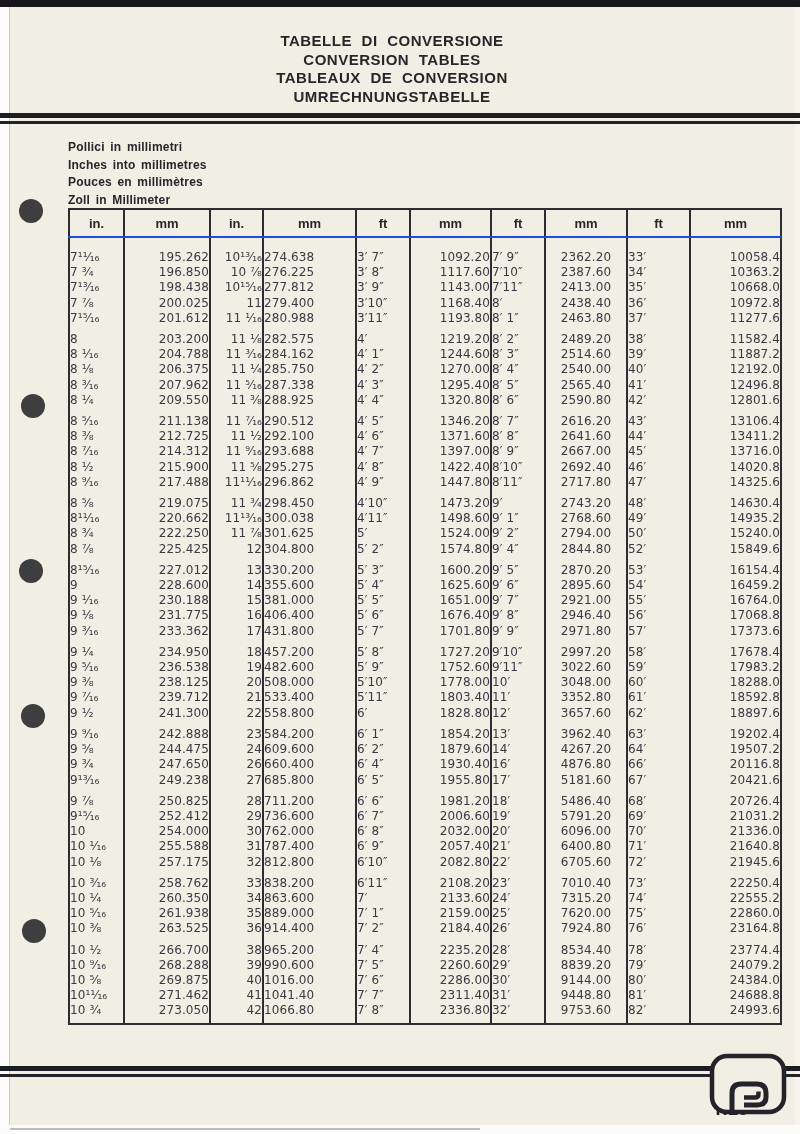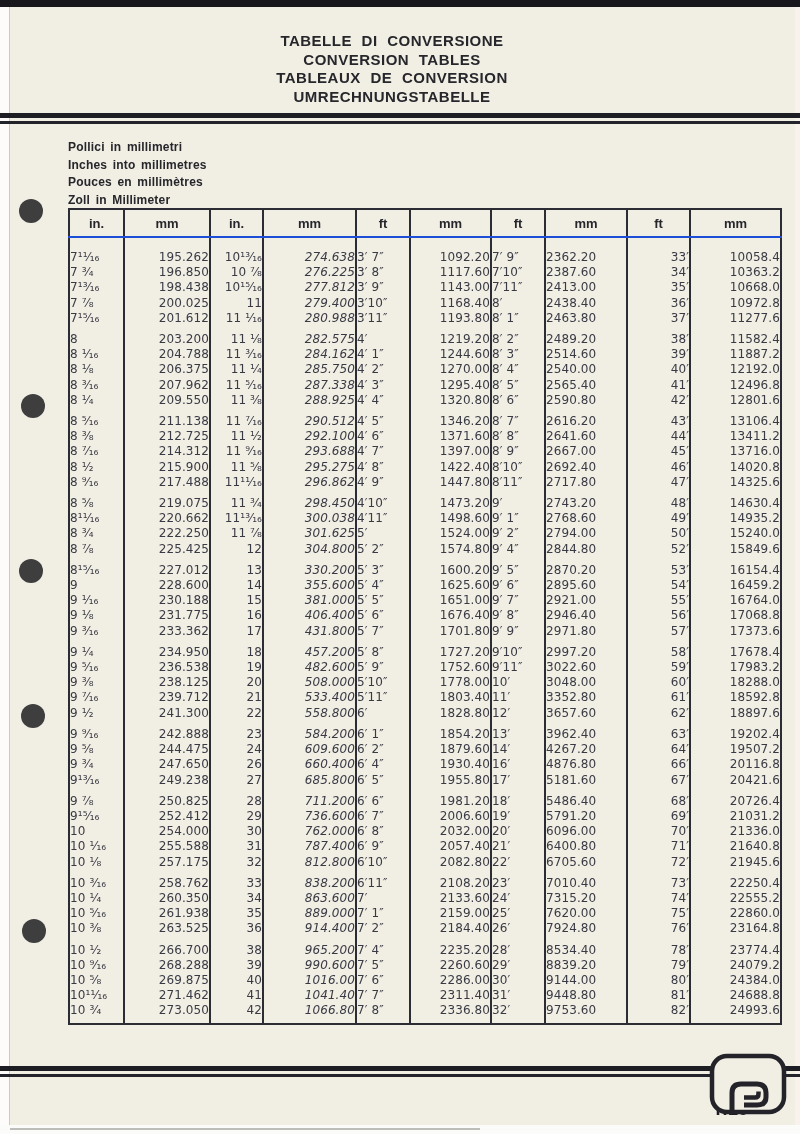--- a/index.html
+++ b/index.html
@@ -44,26 +44,26 @@
   tr.group-start td{padding-top:6px;}
   tr.first-row td{padding-top:12px;}
   tbody tr:last-child td{padding-bottom:4px;}
   
   col.w0{width:55px}col.w1{width:86px}col.w2{width:53px}col.w3{width:93px}col.w4{width:54px}
   col.w5{width:81px}col.w6{width:54px}col.w7{width:82px}col.w8{width:63px}col.w9{width:91px}
   
   td.c0{text-align:left;padding-left:8px;}
   td.c1{text-align:right;padding-right:16px;}
   td.c2{text-align:right;padding-left:6px;}
-  td.c3{text-align:right;padding-right:22px;font-style:italic;}
+  td.c3{padding-right:22px;}
   td.c4{text-align:left;padding-left:10px;}
   td.c5{text-align:right;padding-right:14px;}
   td.c6{text-align:left;padding-left:12px;}
-  td.c7{text-align:left;padding-right:16px;margin-left:36px;}
-  td.c8{text-align:right;padding-left:20px;}
+  td.c7{text-align:center;padding-right:16px;margin-left:36px;}
+  td.c8{text-align:left;padding-left:20px;}
   td.c9{text-align:right;padding-right:14px;}
 
   .hole{position:absolute;width:24px;height:24px;border-radius:50%;background:#3e3e3e;}
   #page-number{position:absolute;left:668px;top:1099px;font-size:18px;font-weight:bold;
     color:#1d1d24;letter-spacing:.5px;margin-left:44px;}
   #brand-logo{position:absolute;left:708px;top:1053px;}
 </style>
 </head>
 <body>
 

